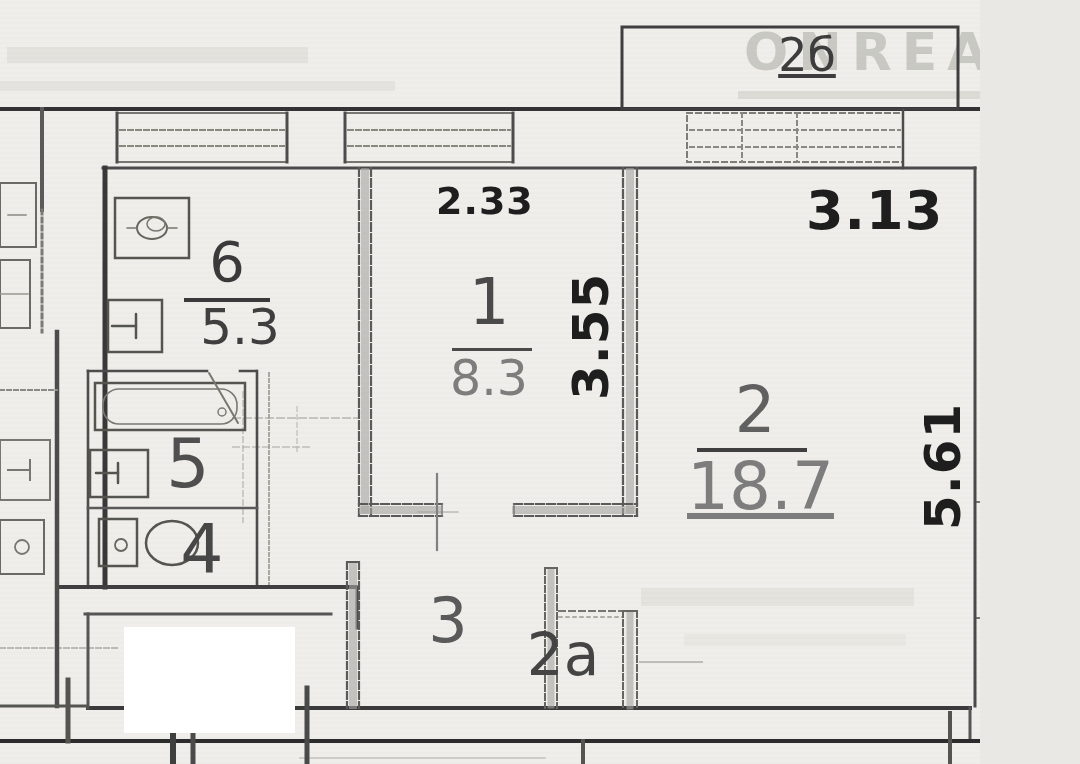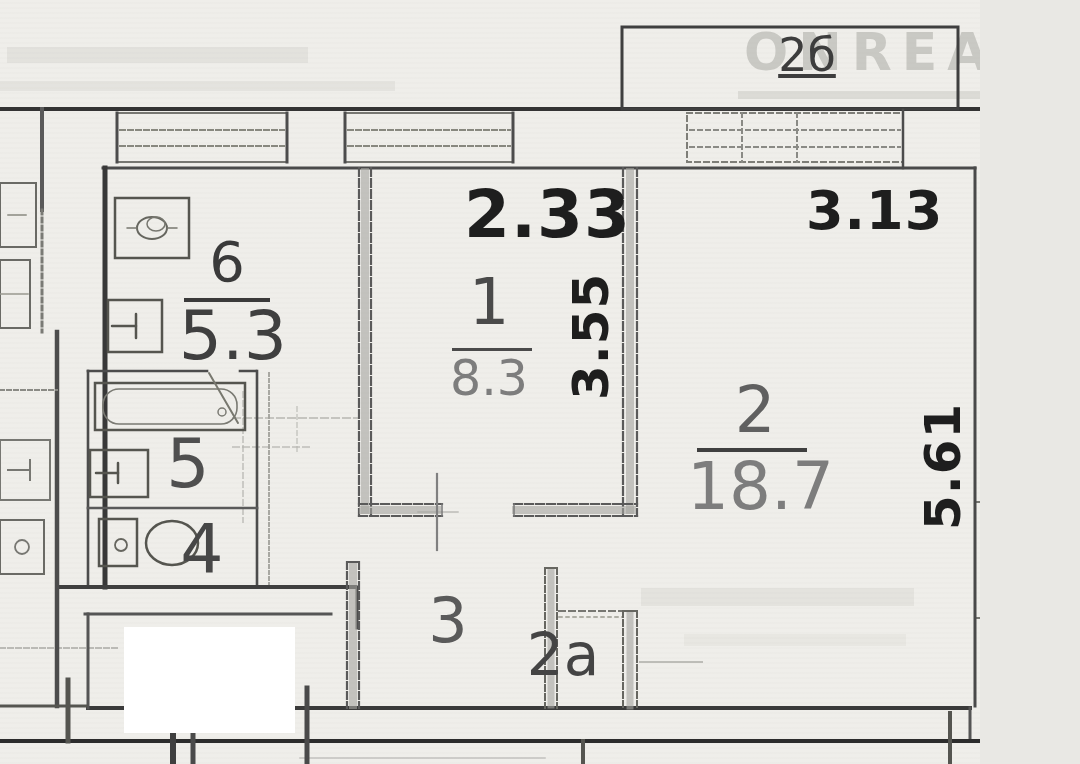--- a/index.html
+++ b/index.html
@@ -203,35 +203,35 @@
       </g>
     </g>
   </svg>
 
   <div class="whitebox" style="left:124px;top:627px;width:171px;height:106px;"></div>
 
   <div>
 
     <div class="lbl" style="left:762px;top:32px;width:90px;font-size:46px;color:#3d3d3d;text-decoration:underline;">2б</div>
 
-    <div class="lbl dim" style="left:464px;top:182px;font-size:66px;">2.33</div>
+    <div class="lbl dim" style="left:436px;top:182px;font-size:38px;">2.33</div>
     <div class="lbl dim" style="left:806px;top:184px;font-size:54px;">3.13</div>
     <div class="lbl dim rot" style="left:566px;top:400px;font-size:50px;">3.55</div>
     <div class="lbl dim rot" style="left:918px;top:530px;font-size:50px;">5.61</div>
 
     <div class="lbl num" style="left:439px;top:270px;width:100px;font-size:64px;">1</div>
     <div class="rule" style="left:452px;top:348px;width:80px;height:3px;"></div>
     <div class="lbl area" style="left:434px;top:354px;width:110px;font-size:49px;">8.3</div>
 
     <div class="lbl num" style="left:705px;top:378px;width:100px;font-size:64px;color:#606060;">2</div>
     <div class="rule" style="left:697px;top:448px;width:110px;height:4px;background:#3f3f3f;"></div>
-    <div class="lbl area" style="left:687px;top:454px;width:132px;font-size:66px;">18.7</div>
+    <div class="lbl area" style="left:687px;top:454px;width:132px;font-size:66px;text-decoration:underline;">18.7</div>
 
     <div class="lbl num" style="left:177px;top:234px;width:100px;font-size:56px;color:#3a3a3a;">6</div>
     <div class="rule" style="left:184px;top:298px;width:86px;height:4px;background:#3a3a3a;"></div>
-    <div class="lbl" style="left:175px;top:302px;width:112px;font-size:68px;color:#3f3f3f;text-align:right;">5.3</div>
+    <div class="lbl" style="left:184px;top:302px;width:112px;font-size:50px;color:#3f3f3f;">5.3</div>
 
     <div class="lbl num" style="left:158px;top:430px;width:60px;font-size:68px;color:#4f4f4f;">5</div>
     <div class="lbl num" style="left:172px;top:516px;width:60px;font-size:68px;color:#474747;">4</div>
     <div class="lbl num" style="left:418px;top:590px;width:60px;font-size:62px;color:#5a5a5a;">3</div>
     <div class="lbl num" style="left:518px;top:626px;width:90px;font-size:58px;color:#444444;">2а</div>
   </div>
 </div>
 
 </body></html>

